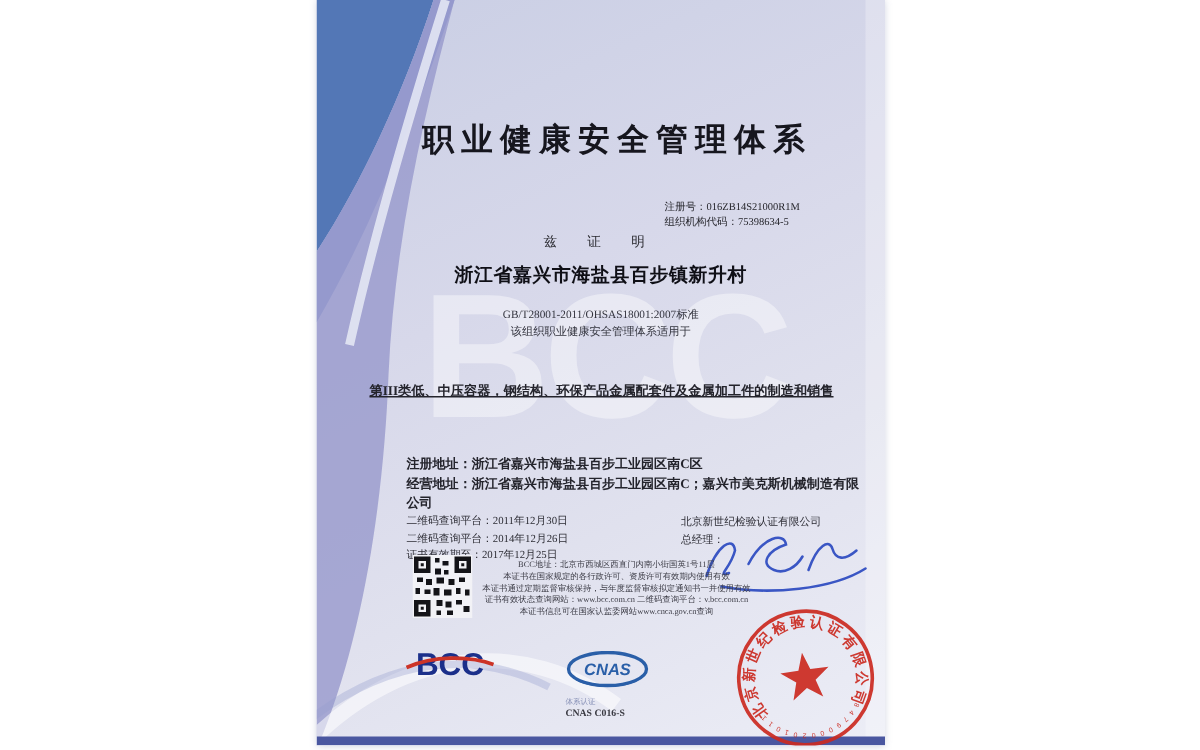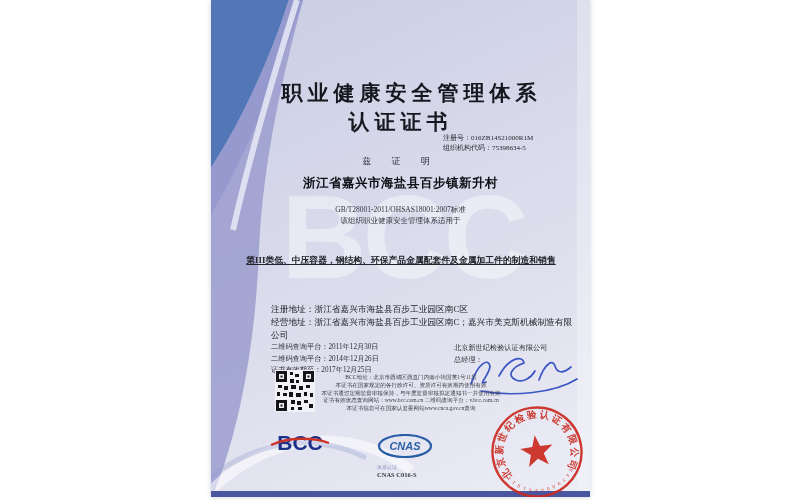--- a/index.html
+++ b/index.html
@@ -14,21 +14,21 @@
   }
   .decor{position:absolute;left:0;top:0;width:379px;height:497px;}
   .abs{position:absolute;}
   .ctr{left:0;right:0;text-align:center;}
   .title{font-weight:bold;color:#16161e;font-size:21px;letter-spacing:5px;line-height:26px;}
   .regblock{left:232px;top:134px;font-size:7px;line-height:9.5px;color:#26262c;}
   .certify{top:155px;font-size:9px;letter-spacing:9px;color:#2a2a30;}
   .company{top:175px;font-size:12.5px;font-weight:bold;letter-spacing:.5px;color:#0f0f16;}
   .standards{top:205px;font-size:7.5px;line-height:10.5px;color:#33343e;}
   .scope{left:30px;top:254px;width:320px;text-align:center;font-size:8.8px;font-weight:600;line-height:13.5px;color:#24242c;text-decoration:underline;}
-  .addresses{left:60px;top:303px;width:306px;font-size:8.7px;font-weight:400;line-height:13px;color:#24242c;}
+  .addresses{left:60px;top:303px;width:306px;font-size:8.7px;font-weight:700;line-height:13px;color:#24242c;}
   .dates{left:60px;top:342px;font-size:7.2px;line-height:11.6px;color:#2c2c34;}
   .issuer{left:243px;top:343px;font-size:7.2px;line-height:11.5px;color:#2c2c34;}
   .fineprint{left:75px;top:374px;width:250px;text-align:center;font-size:5.6px;line-height:7.8px;color:#3c3c46;}
   .cnasblock{left:166px;top:434px;width:56px;}
   .cnas-cap1{font-size:5px;color:#8a93b8;line-height:6px;margin-top:1px;}
   .cnas-cap2{font-size:6.5px;font-weight:bold;color:#3a3a42;line-height:8px;}
   .wm{font-family:"Liberation Sans","DejaVu Sans",sans-serif;font-weight:bold;}
   .stamp-char{font-size:9.5px;fill:#cb2a20;font-weight:bold;font-family:"Liberation Serif",serif;}
   .stamp-digit{font-size:4.6px;fill:#cb2a20;font-family:"Liberation Sans",sans-serif;}
   svg text{font-family:"Liberation Sans","DejaVu Sans",sans-serif;}
@@ -44,21 +44,20 @@
     <path d="M78,0 C58,62 30,122 0,168 L0,215 C38,150 68,72 92,0 Z" fill="#8b9ccf"></path>
     <path d="M92,0 C72,75 52,160 48,250 C45,330 32,420 4,490 L0,497 L0,168 C30,122 58,62 78,0 Z" fill="#9799cc" opacity="0.8"></path>
     <path d="M86,0 C64,70 40,150 22,230" stroke="rgba(232,234,246,0.85)" stroke-width="6" fill="none"></path>
     <path d="M-5,495 C60,430 140,425 200,470" stroke="rgba(255,255,255,0.55)" stroke-width="10" fill="none"></path>
     <path d="M-5,480 C50,438 105,433 155,458" stroke="rgba(150,158,205,0.35)" stroke-width="5" fill="none"></path>
     <rect x="366" y="0" width="13" height="497" fill="rgba(255,255,255,0.28)"></rect>
     <rect x="0" y="491" width="379" height="6" fill="#4a57a0"></rect>
   </svg>
 
   <div class="abs ctr title" style="top:80px;padding-left:22px;">职业健康安全管理体系</div>
-  <div class="abs ctr title" style="top:109px;">认证证书</div>
 
   <div class="abs regblock">
     <div><span>注册号：</span><span>016ZB14S21000R1M</span></div>
     <div><span>组织机构代码：</span><span>75398634-5</span></div>
   </div>
 
   <div class="abs ctr certify">兹 证 明</div>
   <div class="abs ctr company">浙江省嘉兴市海盐县百步镇新升村</div>
 
   <div class="abs ctr standards">

